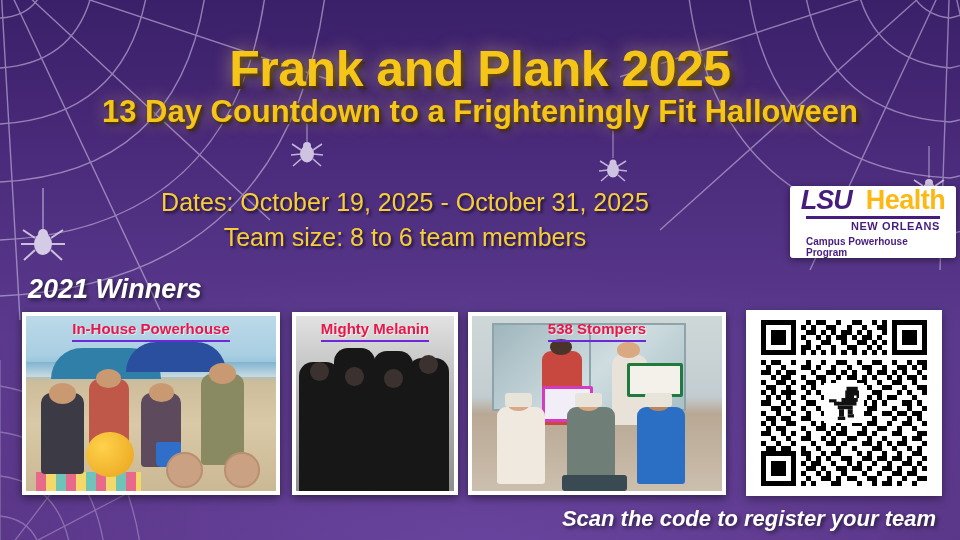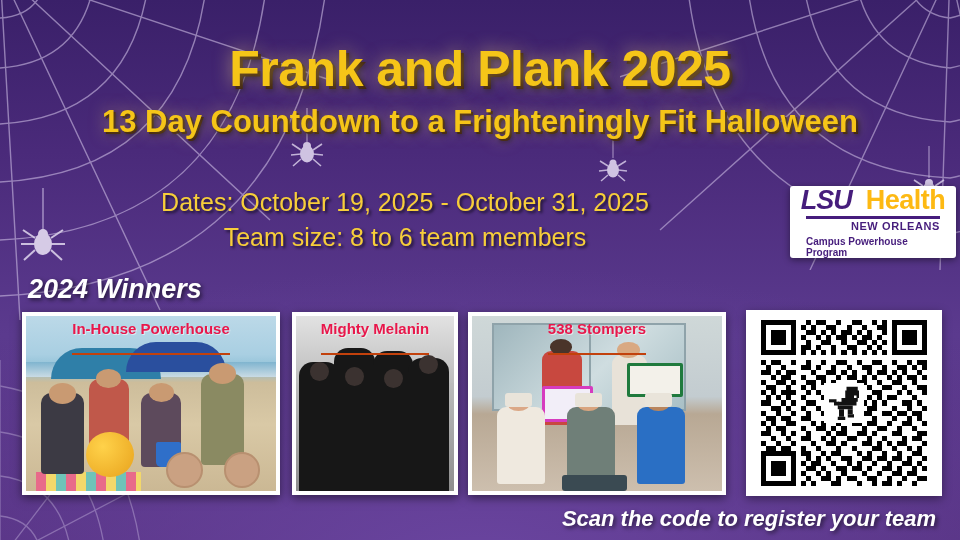--- a/index.html
+++ b/index.html
@@ -32,21 +32,21 @@
   }
   .title {
     font-size: 50px;
     font-weight: bold;
     color: #F5C518;
     letter-spacing: -0.5px;
     line-height: 1.0;
     text-shadow: 0 0 18px rgba(255,225,130,.55), 3px 3px 0 #3a1f0a, 4px 4px 6px rgba(0,0,0,.6);
   }
   .subtitle {
-    margin-top: 12px;
+    margin-top: 2px;
     font-size: 31px;
     font-weight: bold;
     color: #F5C518;
     line-height: 1.05;
     text-shadow: 0 0 16px rgba(255,225,130,.5), 2px 2px 0 #3a1f0a, 3px 3px 5px rgba(0,0,0,.6);
   }
 
   
   .info {
     position:absolute; left:0; right:0; top:185px;
@@ -110,21 +110,21 @@
     position:relative; width:100%; height:100%; overflow:hidden;
   }
   .cap {
     position:absolute; left:0; right:0; top:4px;
     text-align:center;
     font-size:15px; font-weight:bold;
     color:#E8174B;
     text-shadow: 1px 1px 0 rgba(255,255,255,.55);
     z-index:4;
   }
-  .cap span { border-bottom:2px solid #c2410c; padding-bottom:16px; }
+  .cap span { border-bottom:2px solid #6d28d9; padding-bottom:3px; }
   .ph1 { left:22px;  top:312px; width:250px; height:175px; }
   .ph2 { left:292px; top:312px; width:158px; height:175px; }
   .ph3 { left:468px; top:312px; width:250px; height:175px; }
 
   
   .scene-beach {
     position:absolute; inset:0;
     background:
       linear-gradient(180deg,#bcd9e8 0%,#a9cfe2 22%, #8fc0d6 30%, #cdbd9b 38%, #d9c9a6 62%, #cbb894 100%);
   }
@@ -294,21 +294,21 @@
   <div class="logo-card">
     <div class="logo-row1">
       <span class="logo-lsu">LSU</span>
       <span class="logo-health">Health</span>
     </div>
     <div class="logo-rule"></div>
     <div class="logo-no">NEW ORLEANS</div>
     <div class="logo-cap">Campus Powerhouse Program</div>
   </div>
 
-  <div class="winners-head">2024 Winners</div>
+  <div class="winners-head">2021 Winners</div>
 
   <div class="photo ph1">
     <div class="inner">
       <div class="scene-beach">
         <div class="beach-sea"></div>
         <div class="umbrella u1"></div>
         <div class="umbrella u2"></div>
         <div class="towel"></div>
         <div class="fig f1"></div>
         <div class="head" style="left:9%;  top:38%; width:11%; height:12%;"></div>

